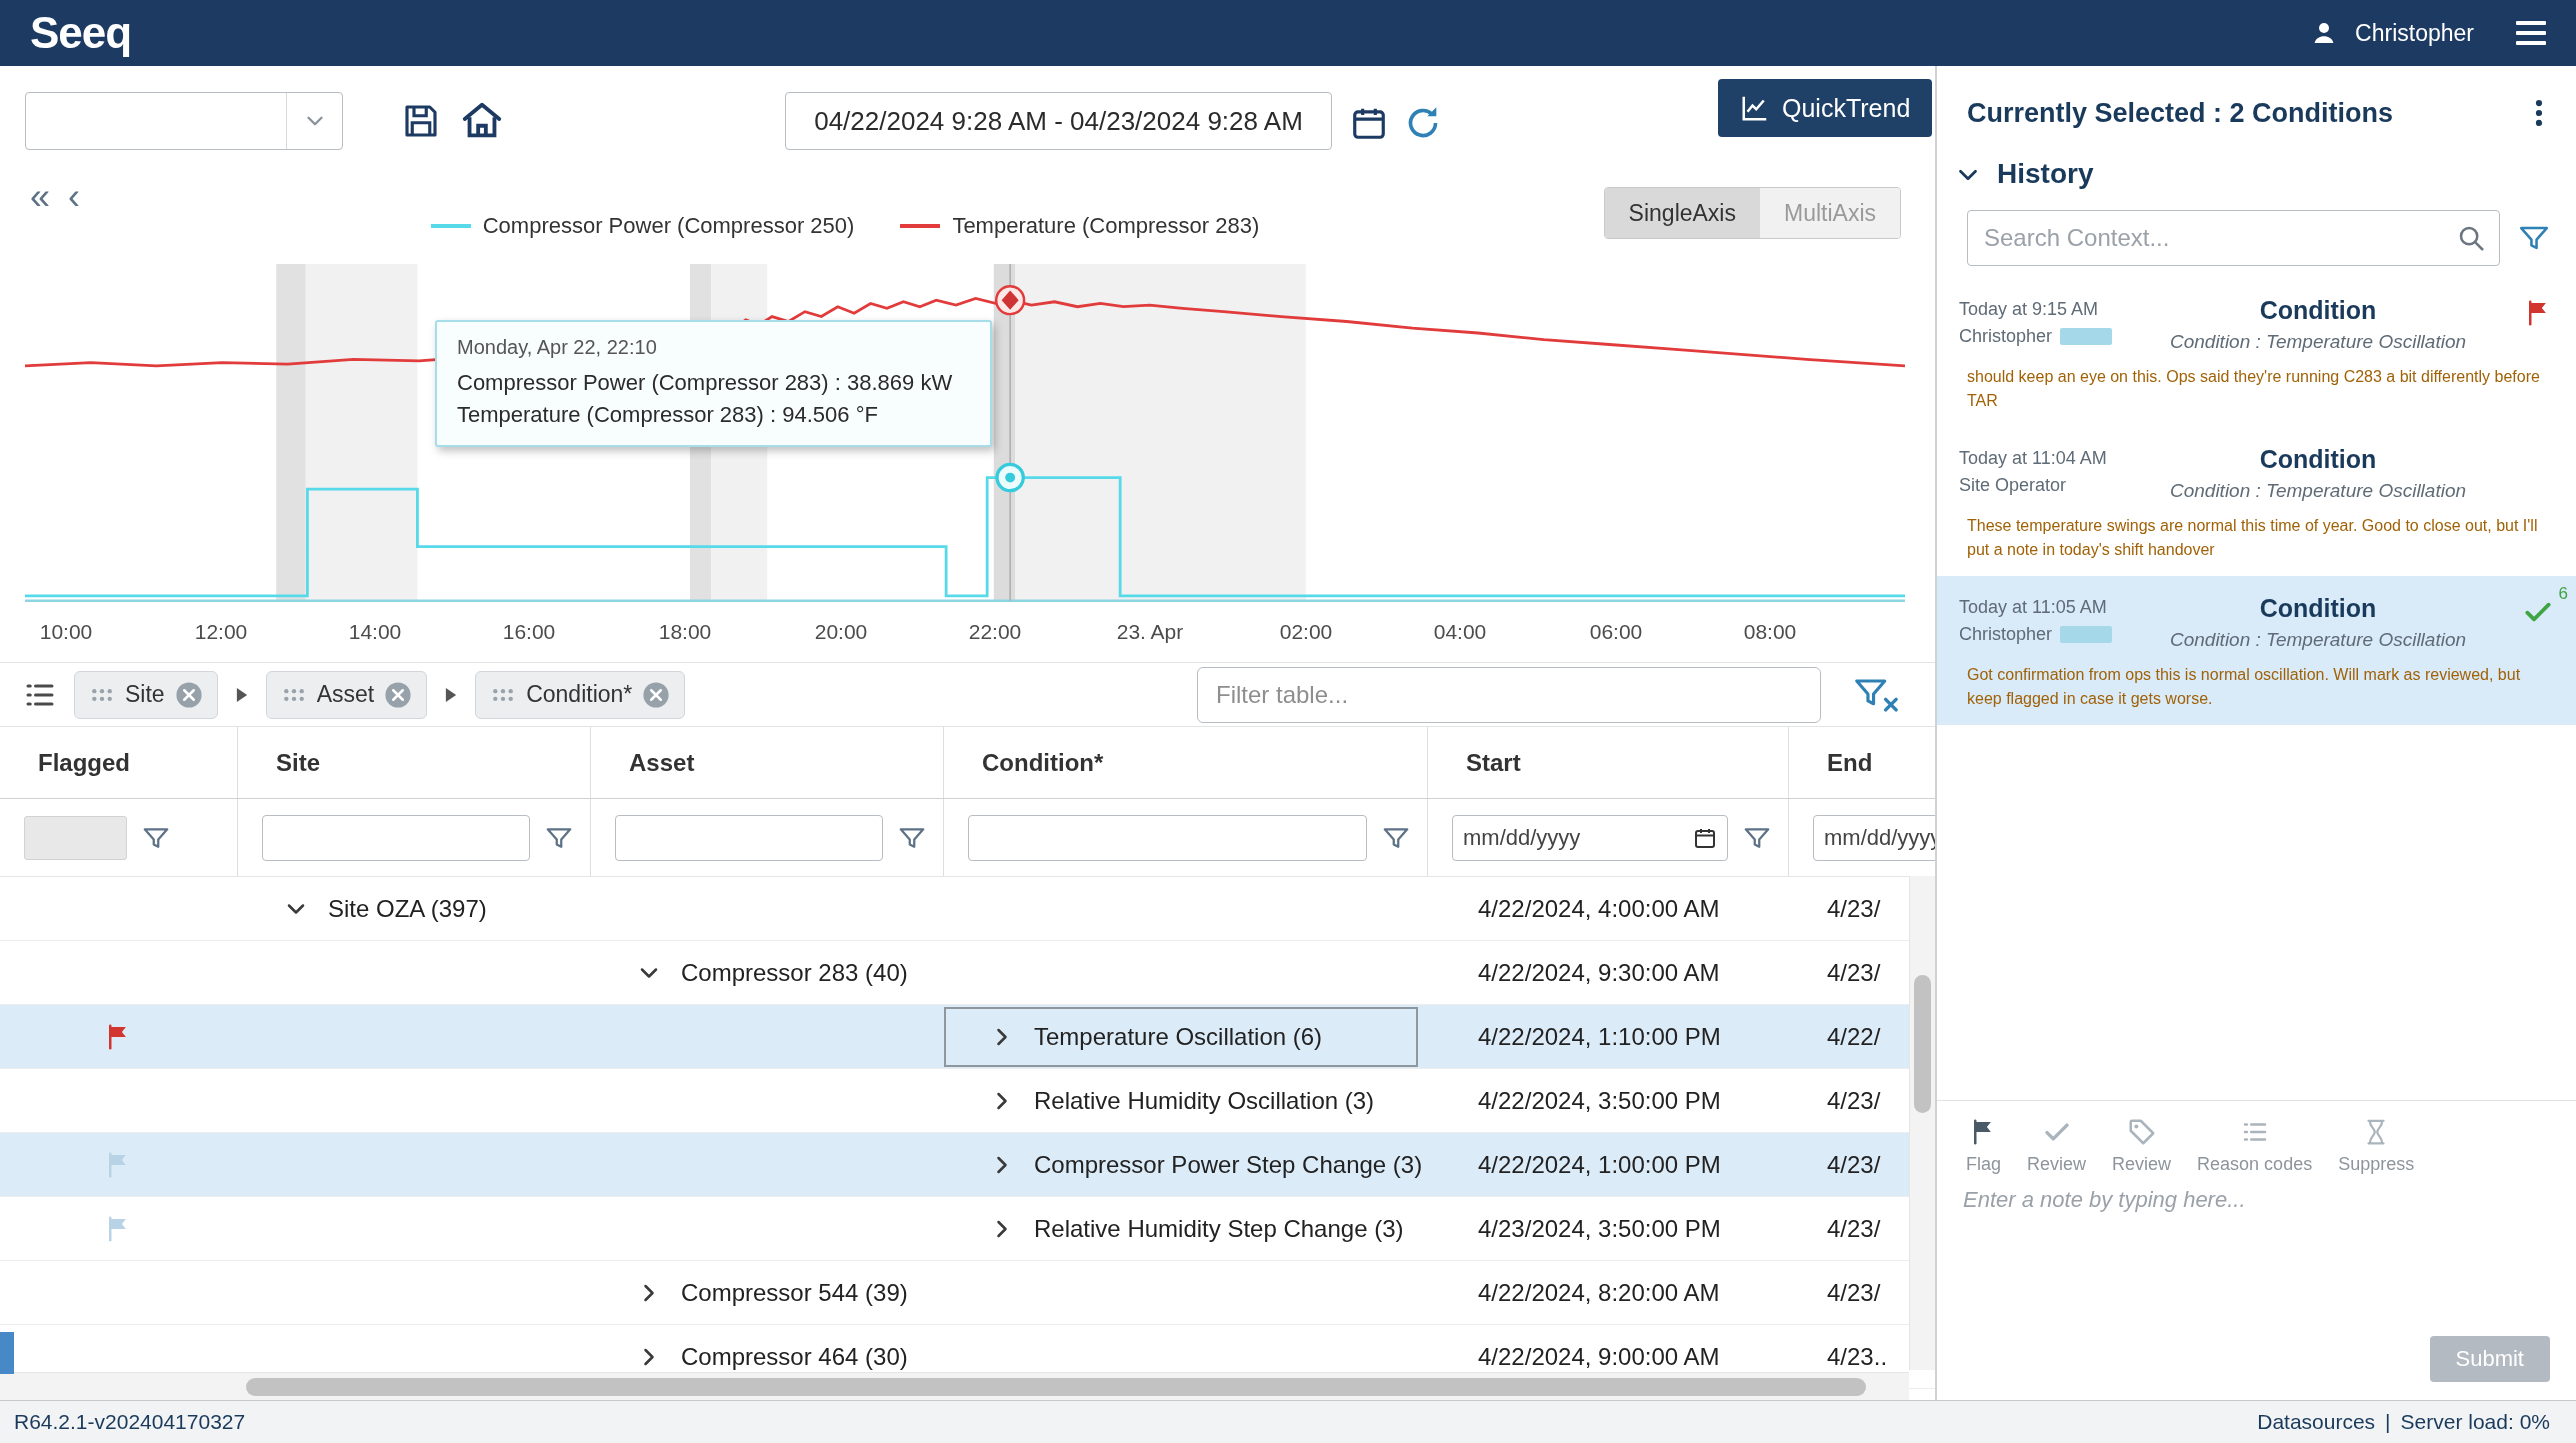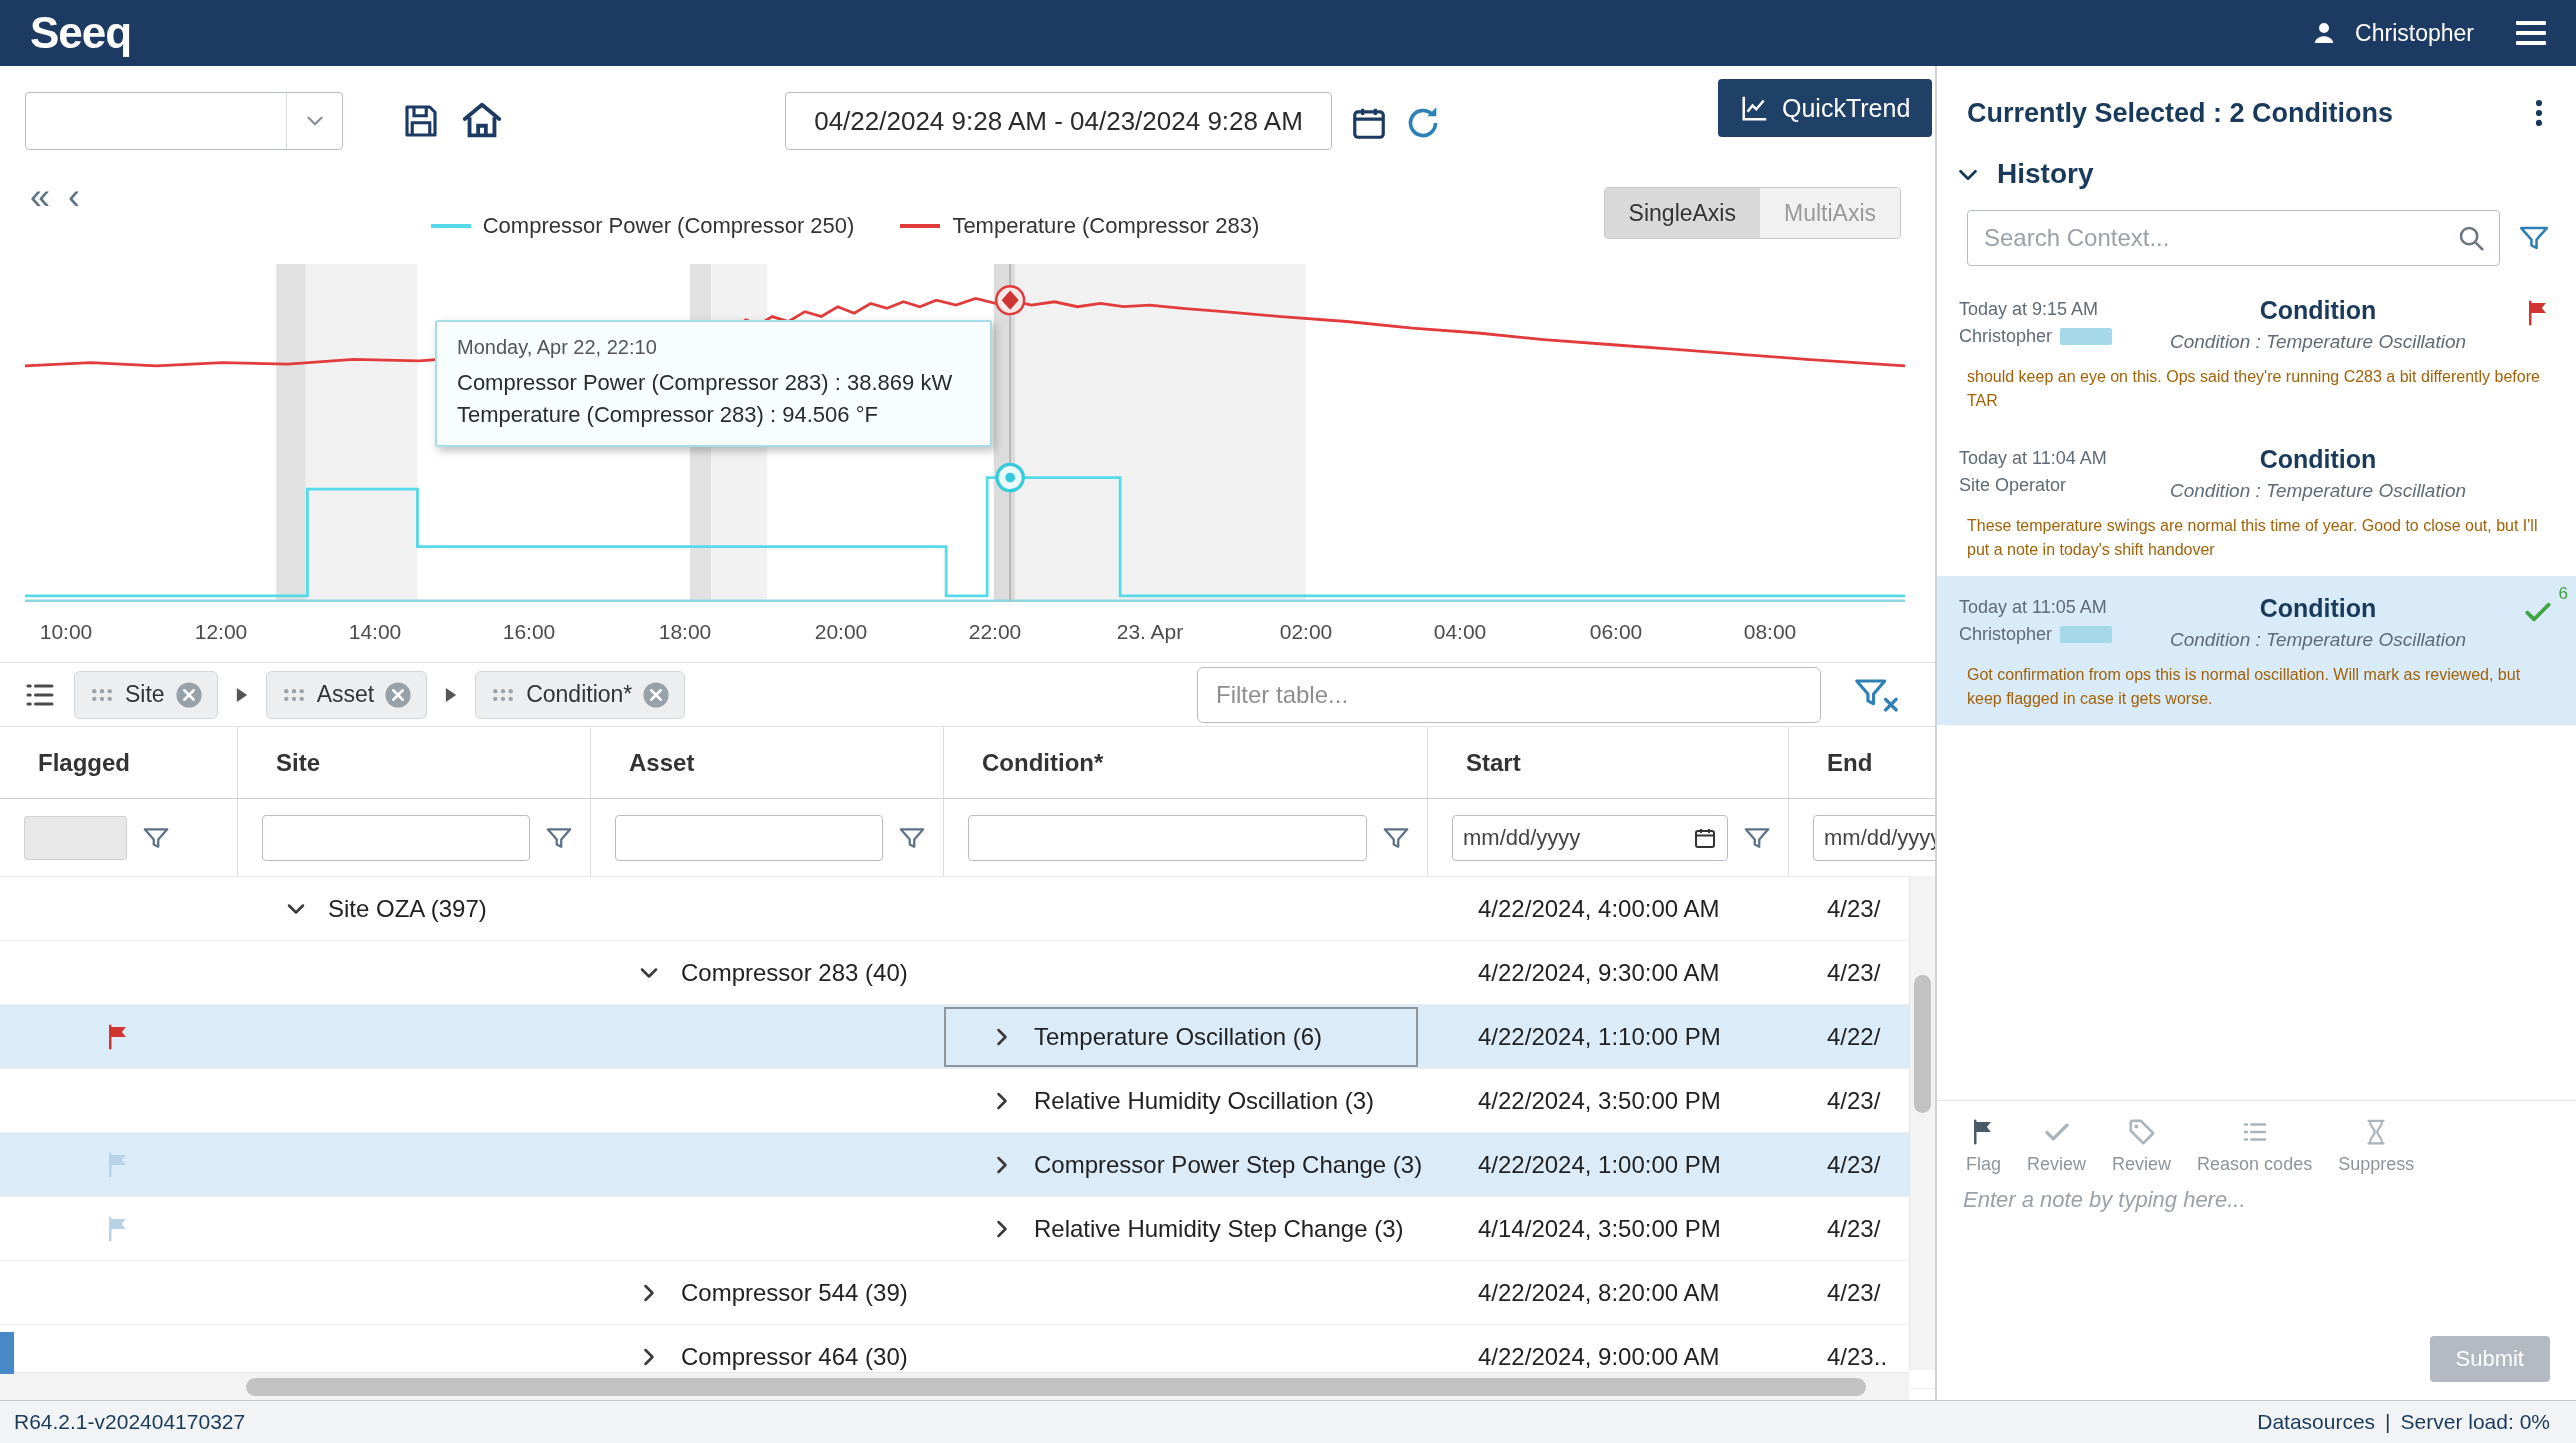--- a/index.html
+++ b/index.html
@@ -527,21 +527,21 @@
                   </svg>
               </div>
               <div class="cell in-cond">
                   <div class="tree">
                 <svg class="caret" width="28" height="28" viewBox="0 0 28 28">
                       <use href="#i-chev-right"></use>
                     </svg>
                 <span>Relative Humidity Step Change (3)</span>
               </div>
                 </div>
-              <div class="cell c-start">4/14/2024, 3:50:00 PM</div>
+              <div class="cell c-start">4/23/2024, 3:50:00 PM</div>
               <div class="cell c-end">4/23/</div>
             </div>
 
             <div class="trow grow">
               <div class="cell flag-cell"></div>
               <div class="cell in-asset">
                   <div class="tree">
                 <svg class="caret" width="28" height="28" viewBox="0 0 28 28">
                       <use href="#i-chev-right"></use>
                     </svg>

